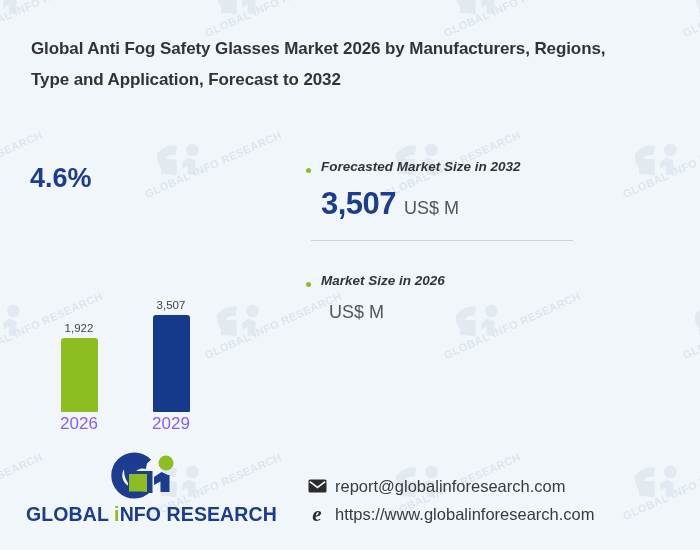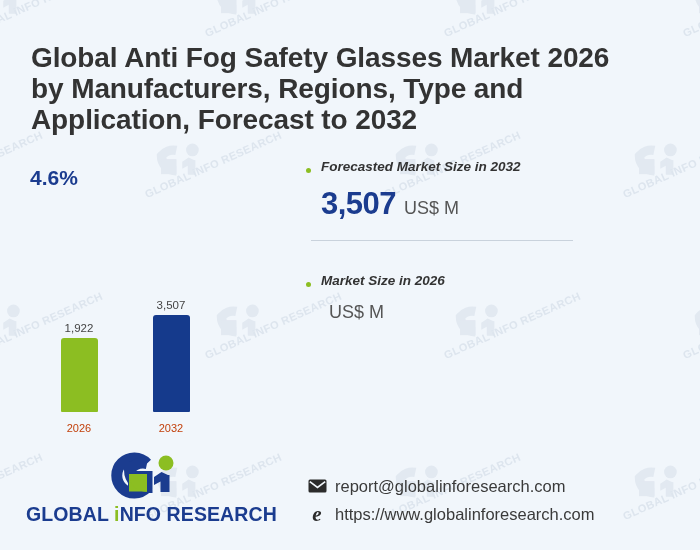--- a/index.html
+++ b/index.html
@@ -52,44 +52,43 @@
     transform-origin: left top;
   }
 
   
   #title {
     position: absolute;
     left: 31px;
     top: 33px;
     width: 600px;
     z-index: 3;
-    font-size: 28px;
+    font-size: 17px;
     font-weight: bold;
     line-height: 31px;
     color: #333333;
     letter-spacing: -.1px;
-    margin-top: 9px;
   }
 
   
   #cagr-block {
     position: absolute;
     left: 30px;
     top: 158px;
     z-index: 3;
   }
   #cagr-label {
     font-size: 13.5px;
     color: #333333;
     white-space: nowrap;
   }
   #cagr-label .b { font-weight: bold; }
   #cagr-value {
     margin-top: 3px;
-    font-size: 21px;
+    font-size: 27px;
     font-weight: bold;
     color: #1b3c8f;
     line-height: 34px;
   }
 
   
   #chart {
     position: absolute;
     left: 40px;
     top: 282px;
@@ -121,22 +120,22 @@
     border-radius: 3px 3px 1px 1px;
   }
   .bar-col.c0 .bar-rect { background: #8cbe22; }
   .bar-col.c1 .bar-rect { background: #153a8c; }
 
   .bar-cat {
     position: absolute;
     bottom: 0;
     left: 0; right: 0;
     text-align: center;
-    font-size: 11px;
-    color: #c2410c;
+    font-size: 17px;
+    color: #8b5cf6;
   }
 
   
   #stats {
     position: absolute;
     left: 305px;
     top: 158px;
     width: 370px;
     z-index: 3;
   }
@@ -418,21 +417,21 @@
 
   <div id="chart">
     <div class="bar-col c0">
       <div class="bar-val" style="bottom: 100px;">1,922</div>
       <div class="bar-rect" style="height: 74px; background: rgb(140, 190, 34);"></div>
       <div class="bar-cat">2026</div>
     </div>
     <div class="bar-col c1">
       <div class="bar-val" style="bottom: 123px;">3,507</div>
       <div class="bar-rect" style="height: 97px; background: rgb(21, 58, 140);"></div>
-      <div class="bar-cat">2032</div>
+      <div class="bar-cat">2029</div>
     </div>
   </div>
 
   <div id="stats">
 
     <div class="stat">
       <div class="stat-head">
         <span class="bullet"></span>
         <span class="stat-label">Forecasted Market Size in 2032</span>
       </div>

